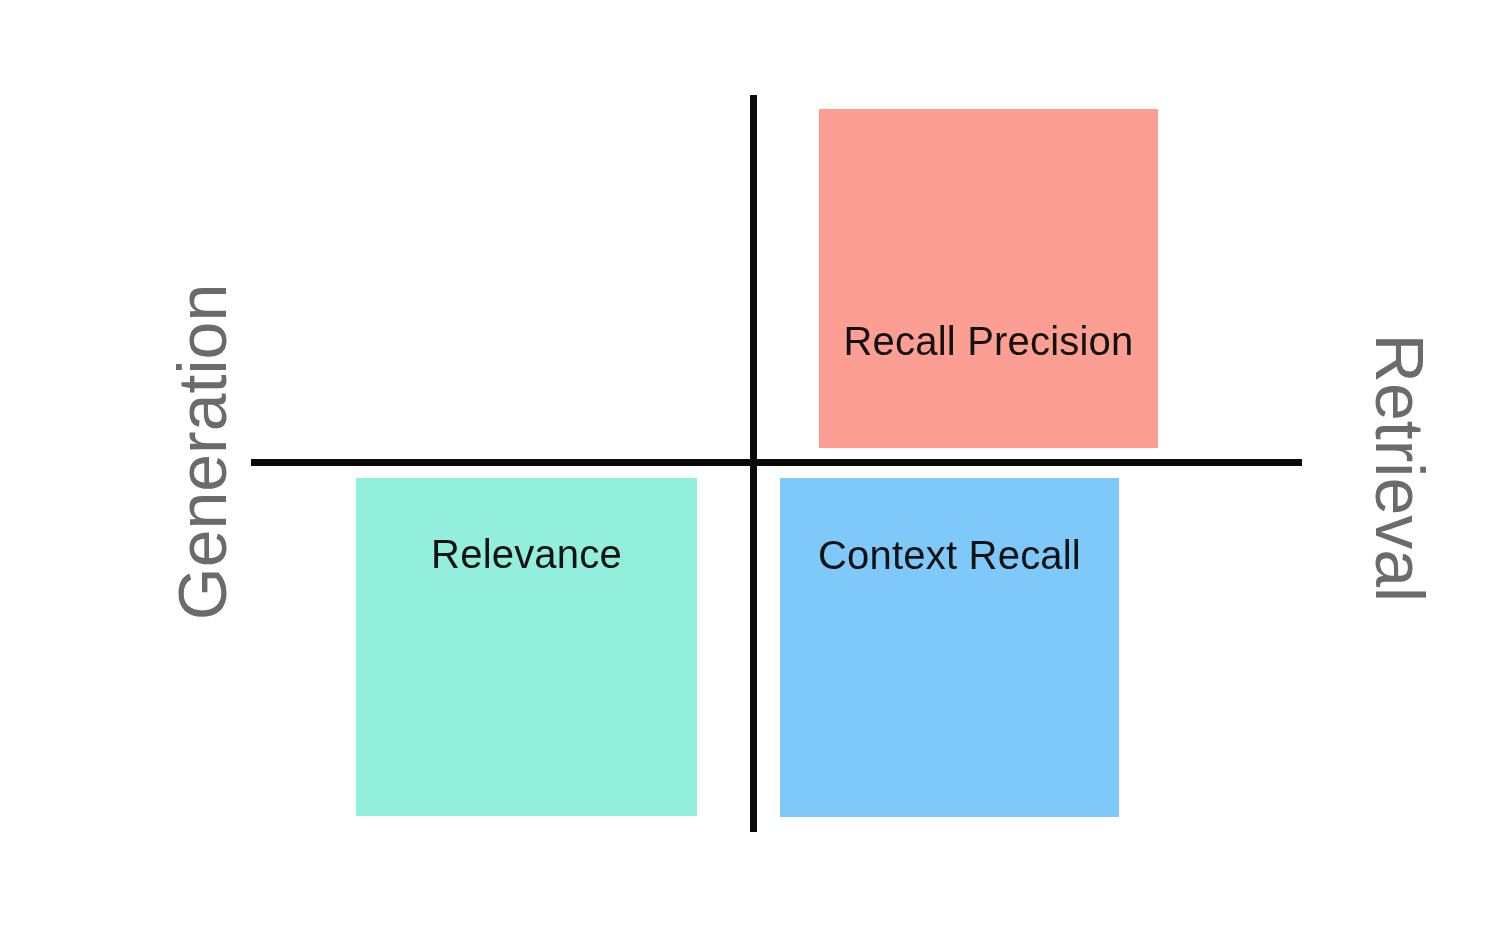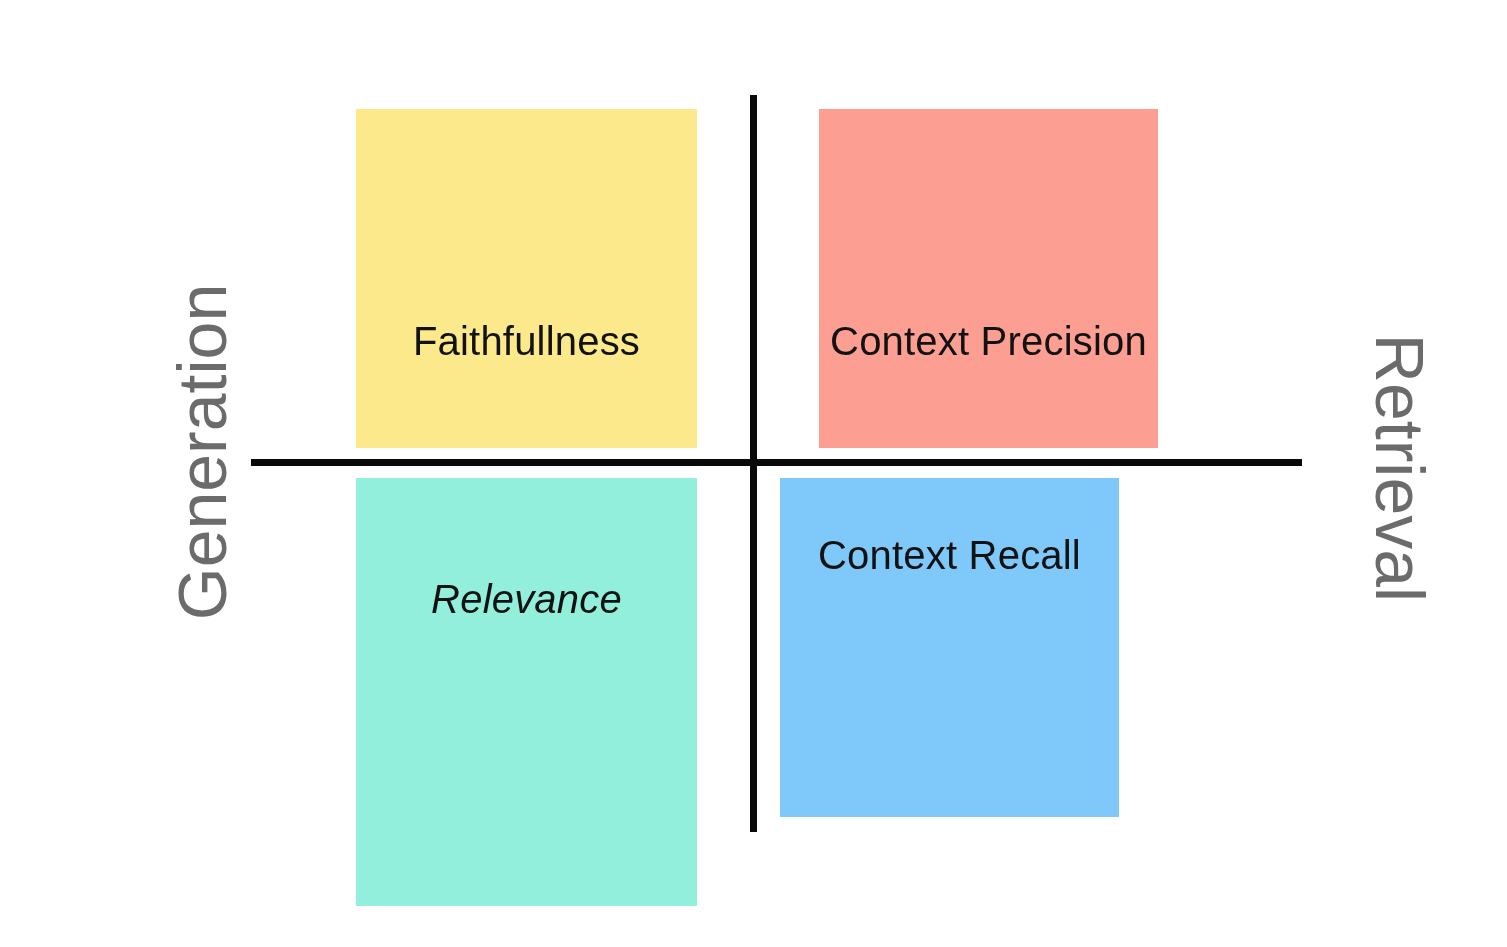--- a/index.html
+++ b/index.html
@@ -69,22 +69,21 @@
     width: 339px;
     height: 339px;
   }
   .quad-tr .quad-label { transform: translateY(62px); }
 
   
   .quad-bl {
     left: 356px;
     top: 478px;
     width: 341px;
-    height: 428px;
-    font-style: italic;
+    height: 338px;
   }
   .quad-bl .quad-label { transform: translateY(-93px); }
 
   
   .quad-br {
     left: 780px;
     top: 478px;
     width: 339px;
     height: 339px;
   }
@@ -116,26 +115,23 @@
   }
 </style>
 </head>
 <body>
 
 <div id="canvas" style="background-color: rgb(255, 255, 255);">
 
   <div class="axis-v" style="background-color: rgb(10, 10, 10);"></div>
   <div class="axis-h" style="background-color: rgb(10, 10, 10);"></div>
 
-  <div class="quad quad-tl" style="background-color: rgb(251, 233, 140);">
-    <span class="quad-label" style="color: rgb(18, 18, 18);">Faithfullness</span>
-  </div>
 
   <div class="quad quad-tr" style="background-color: rgb(252, 159, 146);">
-    <span class="quad-label" style="color: rgb(18, 18, 18);">Context Precision</span>
+    <span class="quad-label" style="color: rgb(18, 18, 18);">Recall Precision</span>
   </div>
 
   <div class="quad quad-bl" style="background-color: rgb(146, 239, 220);">
     <span class="quad-label" style="color: rgb(18, 18, 18);">Relevance</span>
   </div>
 
   <div class="quad quad-br" style="background-color: rgb(127, 200, 250);">
     <span class="quad-label" style="color: rgb(18, 18, 18);">Context Recall</span>
   </div>
 

